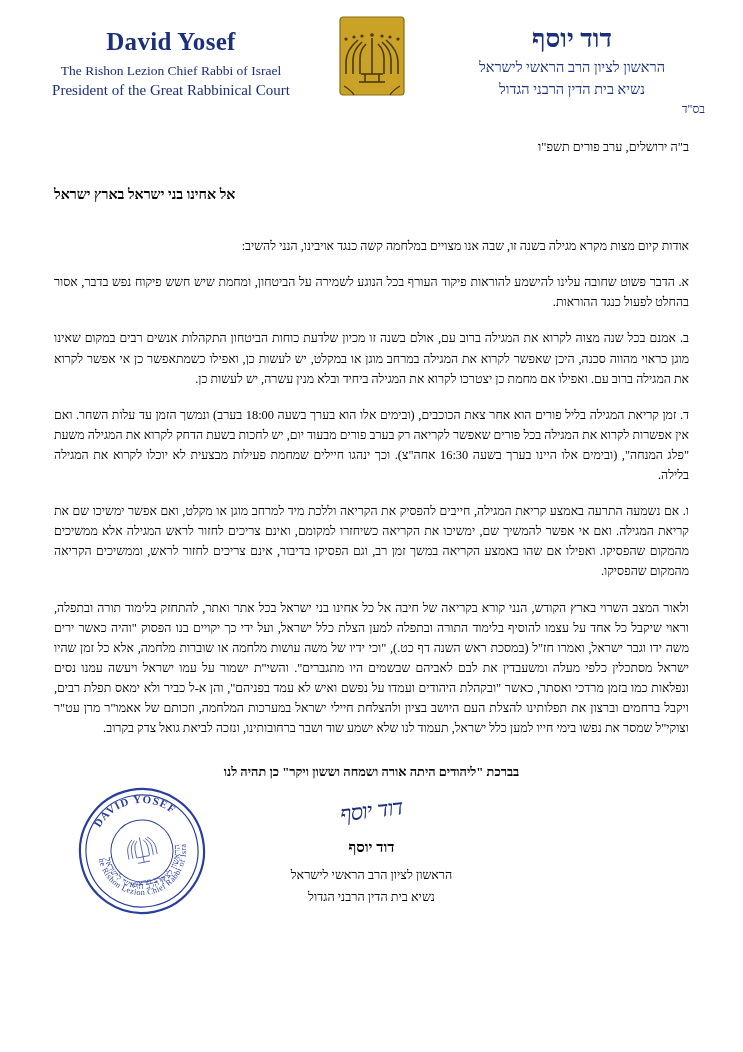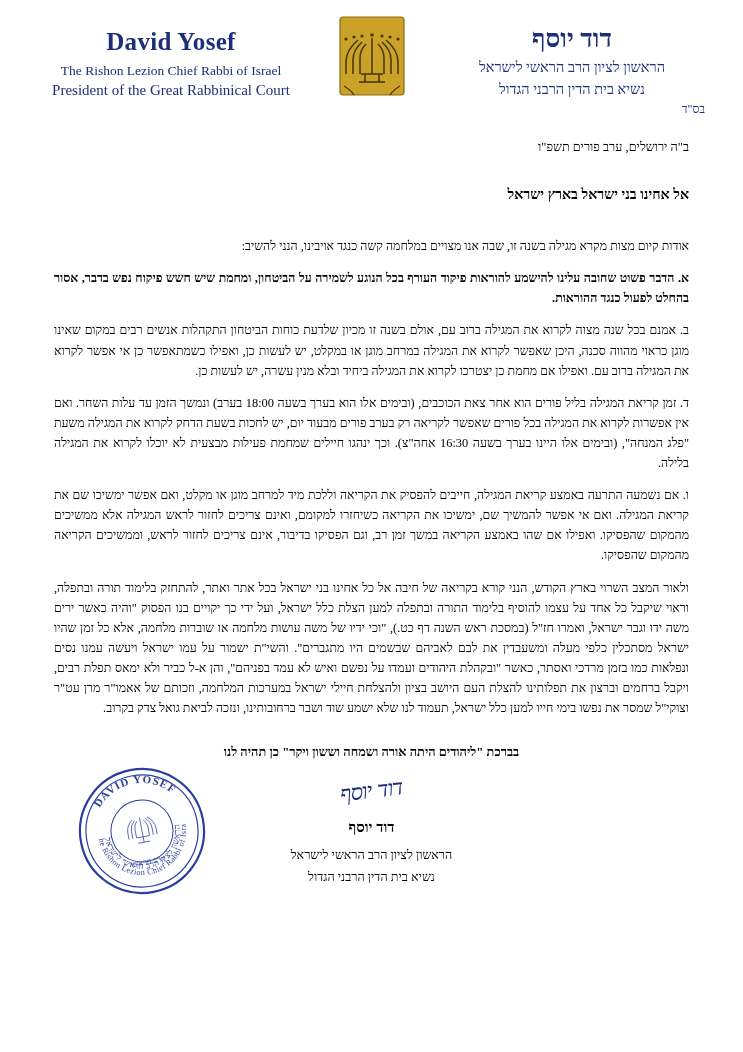--- a/index.html
+++ b/index.html
@@ -110,27 +110,27 @@
     font-size: 12.4px;
     line-height: 1.62;
   }
   .dateline {
     text-align: right;
     font-size: 12.6px;
     margin-top: 6px;
     margin-bottom: 26px;
   }
   .doc-title {
-    text-align: right;
+    text-align: left;
     font-weight: bold;
     font-size: 14.2px;
     margin: 0 0 30px 0;
   }
   p.para {
-    margin: 0 0 12px 0;
+    margin: 16px 0 12px 0;
     text-align: justify;
     text-justify: inter-word;
   }
   .closing {
     text-align: center;
     font-weight: bold;
     font-size: 12.8px;
     margin-top: 24px;
     margin-bottom: 10px;
   }
@@ -234,21 +234,21 @@
     <div class="bsd-inner">בס"ד</div>
   </div>
 
   <div class="content">
 
     <div class="dateline">ב"ה ירושלים, ערב פורים תשפ"ו</div>
 
     <div class="doc-title">אל אחינו בני ישראל בארץ ישראל</div>
 
     <p class="para">אודות קיום מצות מקרא מגילה בשנה זו, שבה אנו מצויים במלחמה קשה כנגד אויבינו, הנני להשיב:</p>
-    <p class="para" style="font-weight:bold;">א. הדבר פשוט שחובה עלינו להישמע להוראות פיקוד העורף בכל הנוגע לשמירה על הביטחון, ומחמת שיש חשש פיקוח נפש בדבר, אסור בהחלט לפעול כנגד ההוראות.</p>
+    <p class="para" style="font-weight:normal;">א. הדבר פשוט שחובה עלינו להישמע להוראות פיקוד העורף בכל הנוגע לשמירה על הביטחון, ומחמת שיש חשש פיקוח נפש בדבר, אסור בהחלט לפעול כנגד ההוראות.</p>
     <p class="para">ב. אמנם בכל שנה מצוה לקרוא את המגילה ברוב עם, אולם בשנה זו מכיון שלדעת כוחות הביטחון התקהלות אנשים רבים במקום שאינו מוגן כראוי מהווה סכנה, היכן שאפשר לקרוא את המגילה במרחב מוגן או במקלט, יש לעשות כן, ואפילו כשמתאפשר כן אי אפשר לקרוא את המגילה ברוב עם. ואפילו אם מחמת כן יצטרכו לקרוא את המגילה ביחיד ובלא מנין עשרה, יש לעשות כן.</p>
     <p class="para">ד. זמן קריאת המגילה בליל פורים הוא אחר צאת הכוכבים, (ובימים אלו הוא בערך בשעה 18:00 בערב) ונמשך הזמן עד עלות השחר. ואם אין אפשרות לקרוא את המגילה בכל פורים שאפשר לקריאה רק בערב פורים מבעוד יום, יש לחכות בשעת הדחק לקרוא את המגילה משעת "פלג המנחה", (ובימים אלו היינו בערך בשעה 16:30 אחה"צ). וכך ינהגו חיילים שמחמת פעילות מבצעית לא יוכלו לקרוא את המגילה בלילה.</p>
     <p class="para">ו. אם נשמעה התרעה באמצע קריאת המגילה, חייבים להפסיק את הקריאה וללכת מיד למרחב מוגן או מקלט, ואם אפשר ימשיכו שם את קריאת המגילה. ואם אי אפשר להמשיך שם, ימשיכו את הקריאה כשיחזרו למקומם, ואינם צריכים לחזור לראש המגילה אלא ממשיכים מהמקום שהפסיקו. ואפילו אם שהו באמצע הקריאה במשך זמן רב, וגם הפסיקו בדיבור, אינם צריכים לחזור לראש, וממשיכים הקריאה מהמקום שהפסיקו.</p>
     <p class="para">ולאור המצב השרוי בארץ הקודש, הנני קורא בקריאה של חיבה אל כל אחינו בני ישראל בכל אתר ואתר, להתחזק בלימוד תורה ובתפלה, וראוי שיקבל כל אחד על עצמו להוסיף בלימוד התורה ובתפלה למען הצלת כלל ישראל, ועל ידי כך יקויים בנו הפסוק "והיה כאשר ירים משה ידו וגבר ישראל, ואמרו חז"ל (במסכת ראש השנה דף כט.), "וכי ידיו של משה עושות מלחמה או שוברות מלחמה, אלא כל זמן שהיו ישראל מסתכלין כלפי מעלה ומשעבדין את לבם לאביהם שבשמים היו מתגברים". והשי"ת ישמור על עמו ישראל ויעשה עמנו נסים ונפלאות כמו בזמן מרדכי ואסתר, כאשר "ובקהלת היהודים ועמדו על נפשם ואיש לא עמד בפניהם", והן א-ל כביר ולא ימאס תפלת רבים, ויקבל ברחמים וברצון את תפלותינו להצלת העם היושב בציון ולהצלחת חיילי ישראל במערכות המלחמה, וזכותם של אאמו"ר מרן עט"ר וצוקי"ל שמסר את נפשו בימי חייו למען כלל ישראל, תעמוד לנו שלא ישמע שוד ושבר ברחובותינו, ונזכה לביאת גואל צדק בקרוב.</p>
 
     <div class="closing">בברכת "ליהודים היתה אורה ושמחה וששון ויקר" כן תהיה לנו</div>
 
     <div class="sigblock">
 
       <div class="stamp">

